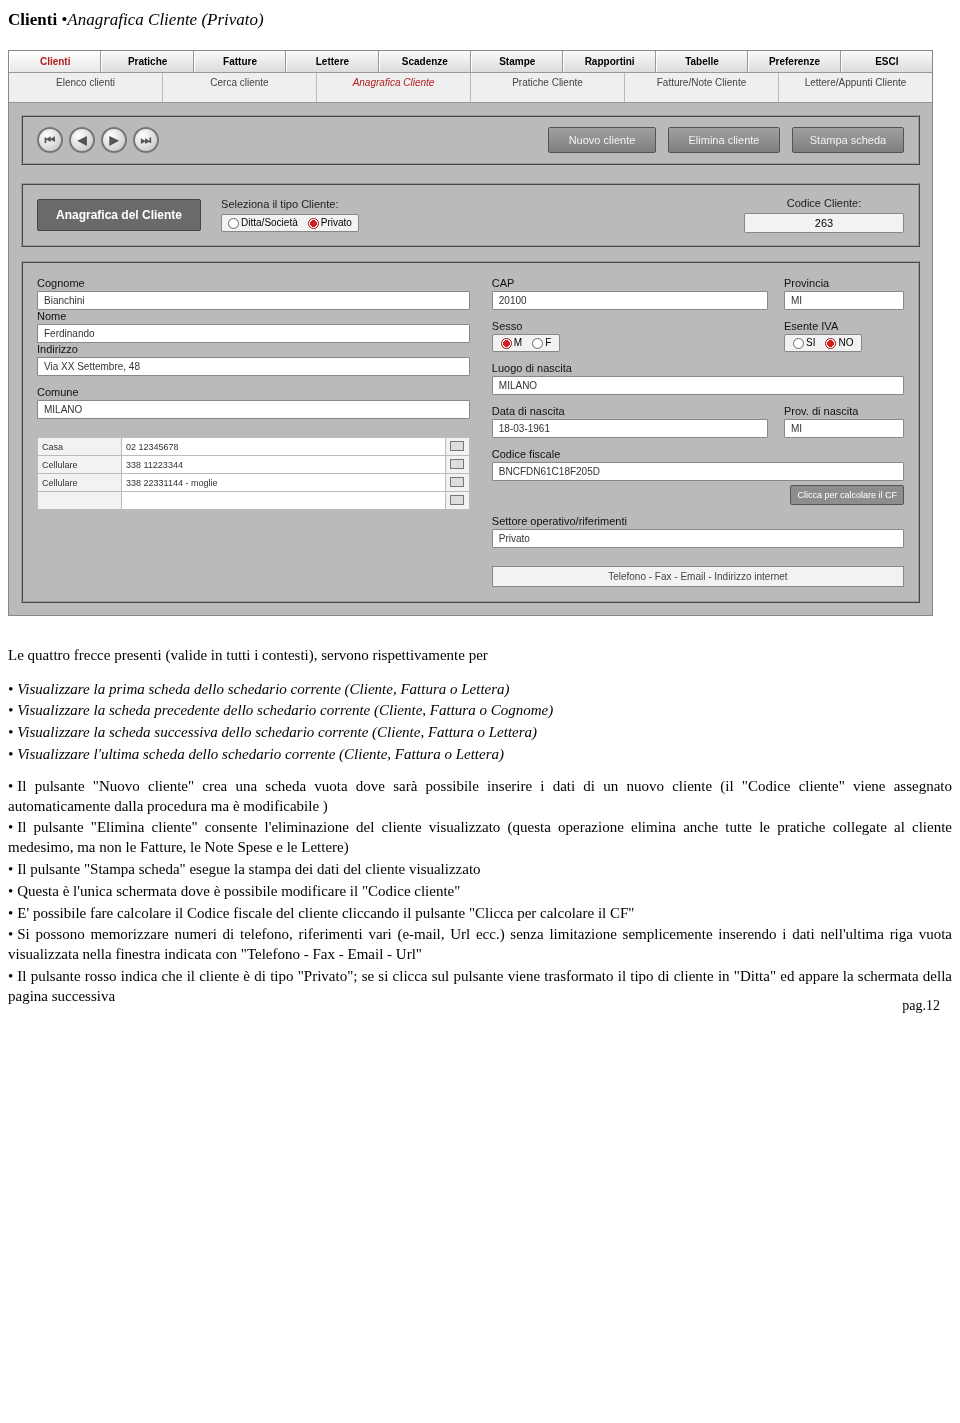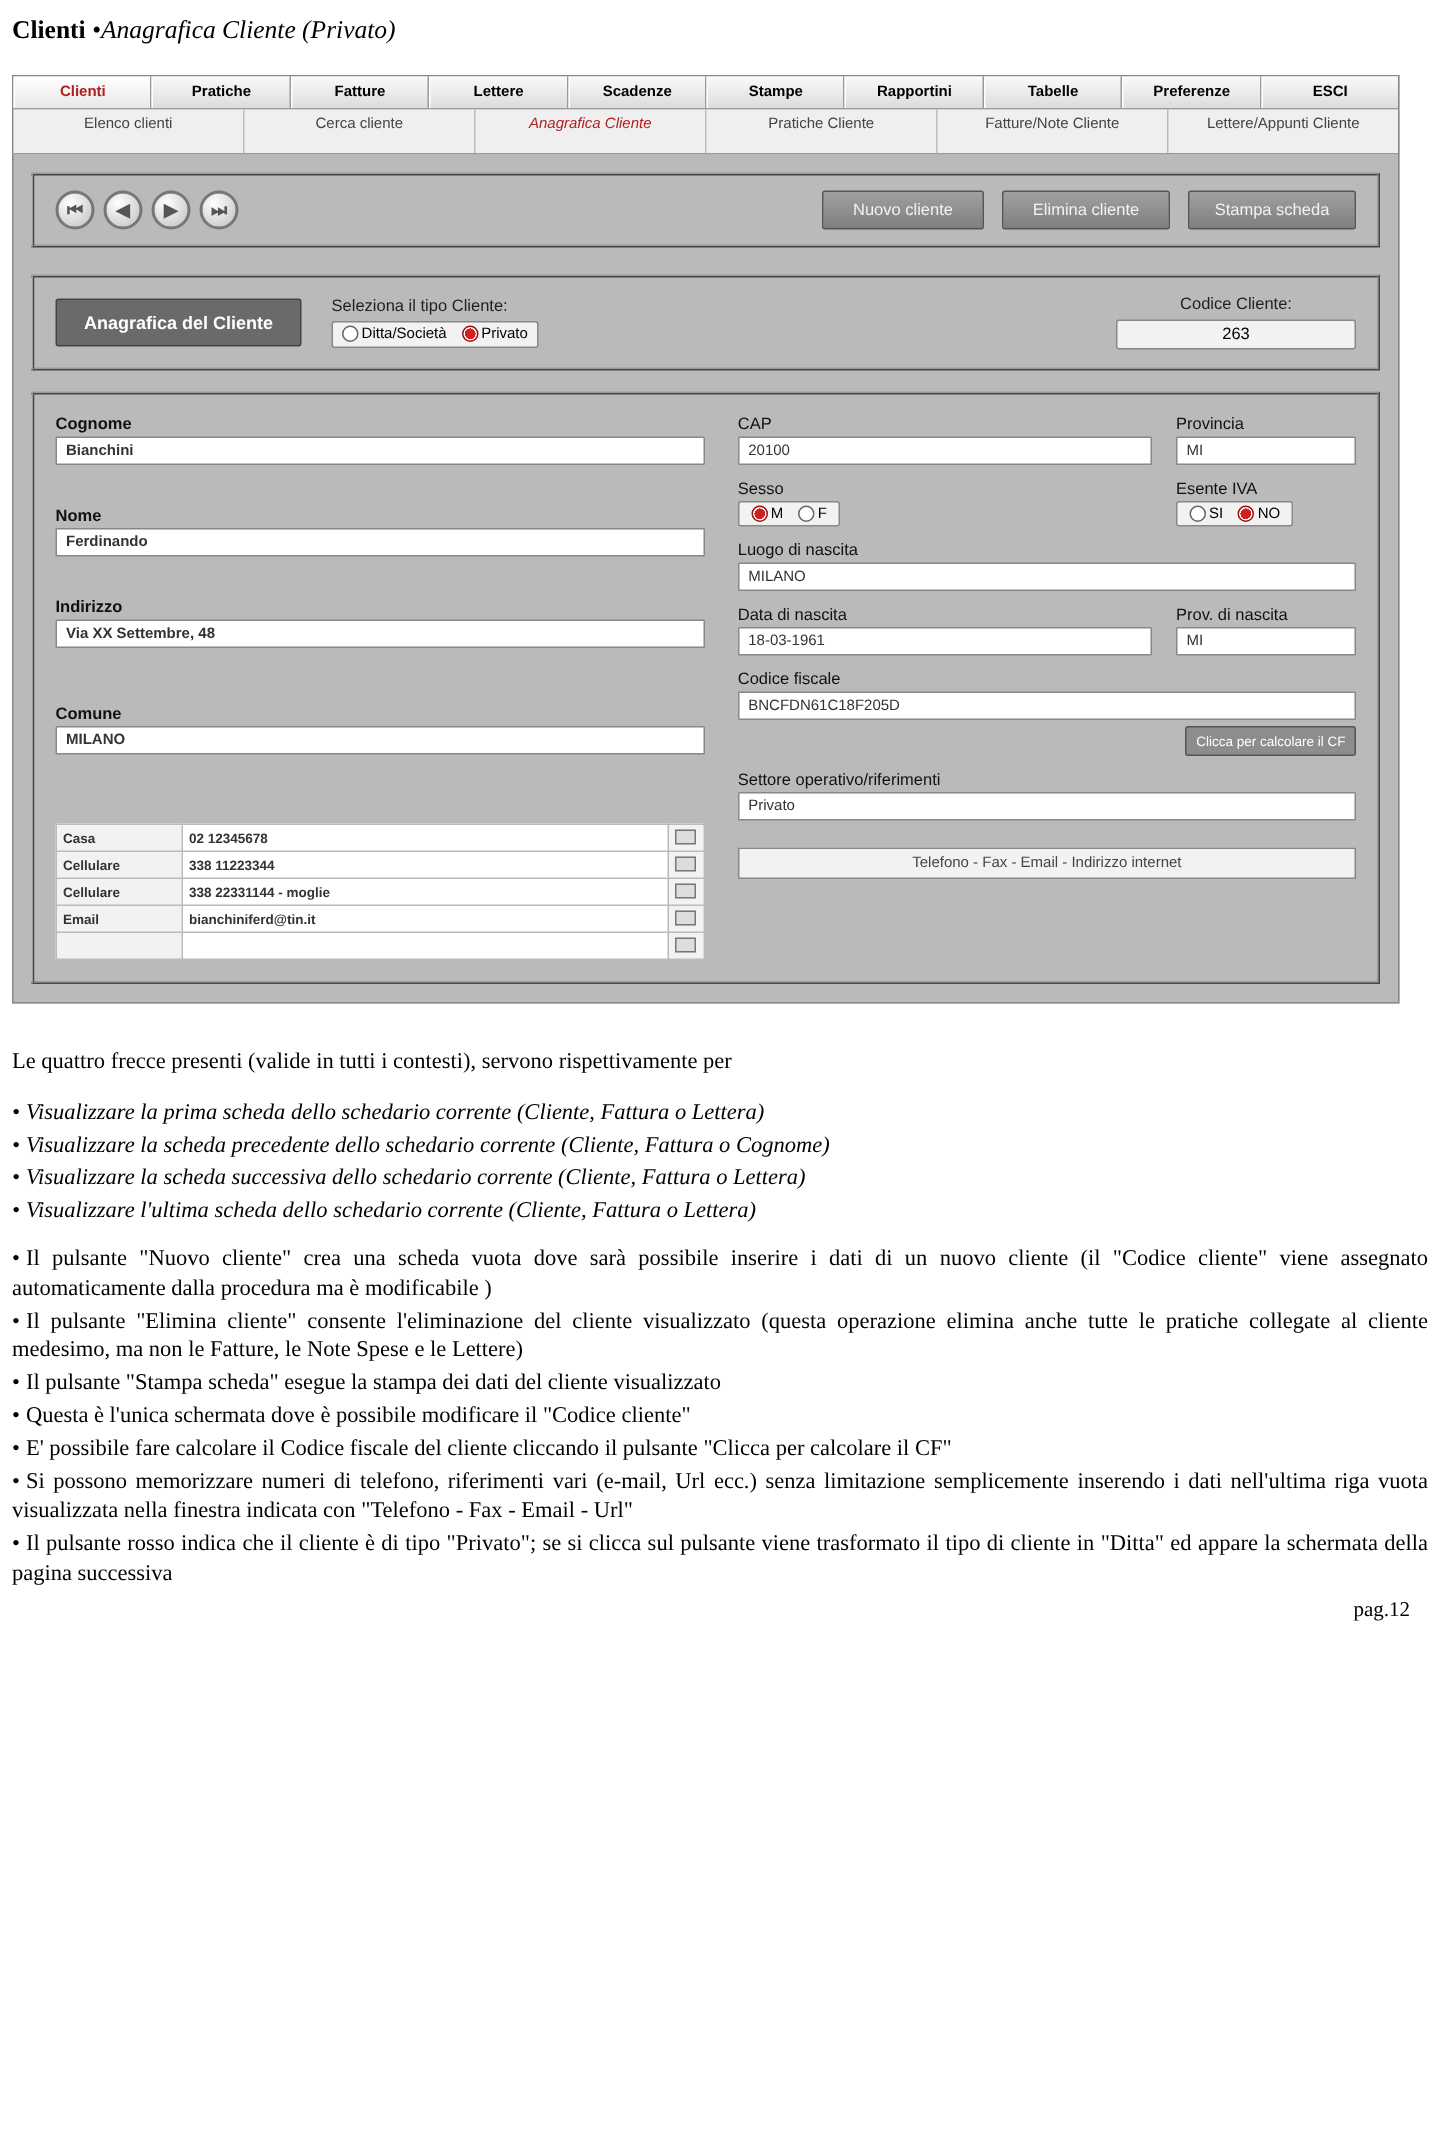--- a/index.html
+++ b/index.html
@@ -33,21 +33,21 @@
   .type-panel { border: 2px ridge #9a9a9a; padding: 12px 14px; background: #b8bbb8; display: flex; align-items: center; gap: 20px; margin-bottom: 14px; }
   .type-title-chip { background: #686b68; color: #fff; padding: 8px 18px; font-size: 12px; font-weight: bold; border: 1px solid #444; border-radius: 2px; }
   .type-col { flex: 1; }
   .type-label { font-size: 11px; color: #222; margin-bottom: 4px; }
   .radio-box { background: #f2f2f2; border: 1px solid #888; padding: 2px 6px; display: inline-flex; gap: 10px; border-radius: 2px; font-size: 10px; align-items: center; }
   .radio-dot { width: 11px; height: 11px; border-radius: 50%; border: 1px solid #666; background: #fff; display: inline-block; vertical-align: middle; margin-right: 2px; }
   .radio-dot.sel { background: radial-gradient(circle, #d02020 0%, #d02020 55%, #fff 56%); border-color:#a01010; }
   .code-box { background: #f2f2f2; border: 1px solid #888; padding: 3px 26px; font-size: 11px; border-radius: 2px; text-align:center; }
 
   .form-panel { border: 2px ridge #9a9a9a; padding: 14px; background: #b8bbb8; display: flex; gap: 22px; }
-  .form-left { flex: 1.05; display: flex; flex-direction: column; gap: 28px; font-weight: bold; }
+  .form-left { flex: 1.05; display: flex; flex-direction: column; gap: 0; }
   .form-right { flex: 1; display: flex; flex-direction: column; gap: 10px; }
 
   .fld-label { font-size: 11px; color: #111; margin-bottom: 2px; }
   .fld-input { background: #fff; border: 1px solid #888; padding: 3px 6px; font-size: 10px; color: #333; border-radius: 1px; width: 100%; min-height: 18px; }
 
   .two-col { display: flex; gap: 16px; }
   .two-col .col { flex: 1; }
   .two-col .col.sm { flex: 0 0 120px; }
 
   .contacts-table { border: 1px solid #888; background: #fff; width: 100%; border-collapse: collapse; margin-top: 18px; }
@@ -63,21 +63,21 @@
   .footer-strip { background: #f2f2f2; border: 1px solid #888; padding: 4px 6px; font-size: 10px; text-align: center; color: #444; margin-top: 8px; }
 
   .body-text { font-family: Georgia, 'Times New Roman', serif; font-size: 15px; line-height: 1.32; text-align: justify; }
   .body-text p { margin-bottom: 2px; }
   .body-text .lead { margin-bottom: 4px; }
   .body-text .bullet { margin-left: 0; }
   .body-text .bullet::before { content: "•"; margin-right: 4px; }
   .body-text .italic { font-style: italic; }
   .body-text .gap { height: 10px; }
 
-  .page-num { position: absolute; bottom: 10px; right: 20px; font-family: Georgia, serif; font-size: 14px; }
+  .page-num { position: absolute; bottom: 25px; right: 20px; font-family: Georgia, serif; font-size: 14px; }
 </style>
 </head>
 <body>
 
 <div class="doc-title">
   <span class="doc-title-bold">Clienti </span><span class="doc-title-italic">•Anagrafica Cliente (Privato)</span>
 </div>
 
 <div class="app-window">
 
@@ -166,25 +166,20 @@
             <td class="act"><span class="mini-icon"></span></td>
           </tr>
           <tr>
             <td class="type">Cellulare</td>
             <td>338 11223344</td>
             <td class="act"><span class="mini-icon"></span></td>
           </tr>
           <tr>
             <td class="type">Cellulare</td>
             <td>338 22331144 - moglie</td>
-            <td class="act"><span class="mini-icon"></span></td>
-          </tr>
-          <tr>
-            <td class="type">Email</td>
-            <td>bianchiniferd@tin.it</td>
             <td class="act"><span class="mini-icon"></span></td>
           </tr>
           <tr>
             <td class="type"></td>
             <td></td>
             <td class="act"><span class="mini-icon"></span></td>
           </tr>
         </tbody>
           </table>
       </div>

